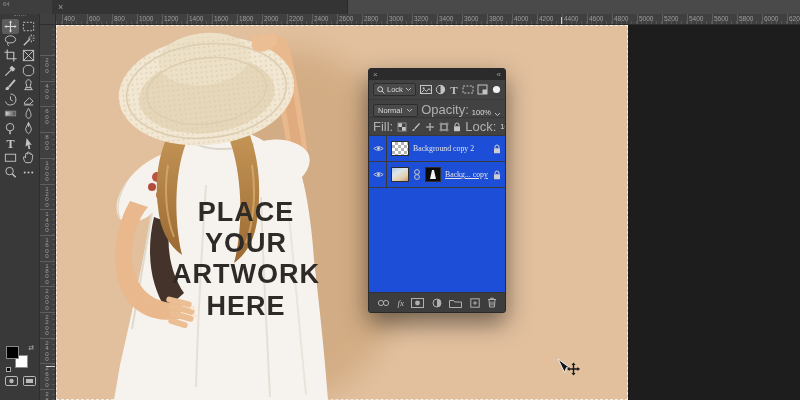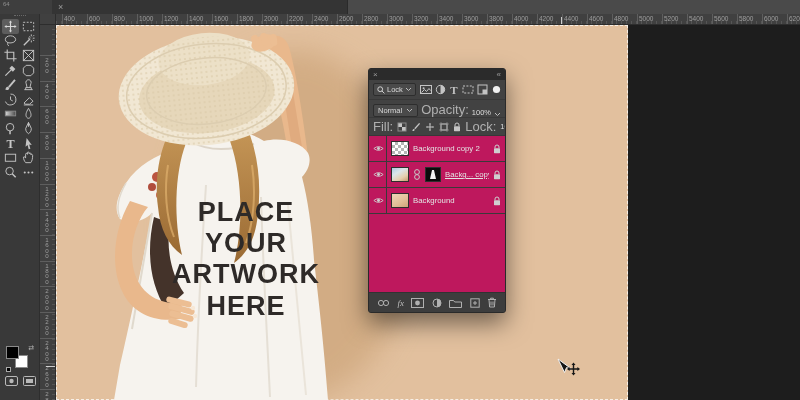--- a/index.html
+++ b/index.html
@@ -83,21 +83,21 @@
             border-bottom:1px solid #383838;}
   .blend-select{width:64px;height:13px;background:#4a4a4a;border:1px solid #2d2d2d;border-radius:2px;
                 display:flex;align-items:center;padding:0 4px;cursor:pointer;}
   .blend-select span{color:#d8d8d8;font-size:7.5px;}
   .blend-select .chev{margin-left:auto;}
   .lbl{color:#b0b0b0;font-size:13px;}
   .val{color:#dedede;font-size:7.5px;}
   .lp-lockrow{height:18px;display:flex;align-items:center;padding:0 4px;gap:4px;flex:0 0 auto;
               border-bottom:1px solid #383838;}
   .lock-icons{display:flex;align-items:center;gap:4px;}
-  .lp-list{flex:1 1 auto;position:relative;background:#be185d;}
+  .lp-list{flex:1 1 auto;position:relative;background:#1d4ed8;font-family:Liberation Serif, serif;}
   .layer-row{height:26px;display:flex;align-items:center;gap:4px;padding:0 4px;
              border-bottom:1px solid #3a3a3a;cursor:pointer;position:relative;}
   .layer-row.selected{background:#6d6052;}
   .eye{width:14px;display:flex;justify-content:center;border-right:1px solid #393939;
        padding-right:2px;height:100%;align-items:center;cursor:pointer;}
   .layer-row.selected .eye{border-right-color:#5a4f44;}
   .thumb{position:relative;width:18px;height:15px;border:1px solid #2e2e2e;flex:0 0 auto;}
   .checker{background-color:#fff;
     background-image:linear-gradient(45deg,#b5b5b5 25%,transparent 25%,transparent 75%,#b5b5b5 75%),
                      linear-gradient(45deg,#b5b5b5 25%,transparent 25%,transparent 75%,#b5b5b5 75%);
@@ -712,36 +712,20 @@
             <div class="mask-dress"></div>
           </div>
           <span class="lname underlined">Backg... copy</span>
           <span class="layer-lock">
             <svg width="8" height="10" viewBox="0 0 8 10">
               <path d="M2 4.2 V3 a2 2 0 0 1 4 0 v1.2" fill="none" stroke="#cfcfcf"></path>
               <rect x="1" y="4.2" width="6" height="5" rx="0.6" fill="#cfcfcf"></rect>
             </svg>
           </span>
         </div>
-        <div class="layer-row">
-          <span class="eye">
-            <svg width="13" height="9" viewBox="0 0 13 9">
-              <path d="M1 4.5 Q6.5 0 12 4.5 Q6.5 9 1 4.5 Z" fill="none" stroke="#cfcfcf"></path>
-              <circle cx="6.5" cy="4.5" r="1.7" fill="#cfcfcf"></circle>
-            </svg>
-          </span>
-          <div class="thumb photo-tan"></div>
-          <span class="lname">Background</span>
-          <span class="layer-lock">
-            <svg width="8" height="10" viewBox="0 0 8 10">
-              <path d="M2 4.2 V3 a2 2 0 0 1 4 0 v1.2" fill="none" stroke="#cfcfcf"></path>
-              <rect x="1" y="4.2" width="6" height="5" rx="0.6" fill="#cfcfcf"></rect>
-            </svg>
-          </span>
-        </div>
       </div>
     <div class="lp-bottom" id="lp-bottom">
         <span class="icon-btn">
           <svg width="13" height="8" viewBox="0 0 13 8">
             <circle cx="4" cy="4" r="2.6" fill="none" stroke="#b0b0b0"></circle>
             <circle cx="9" cy="4" r="2.6" fill="none" stroke="#b0b0b0"></circle>
           </svg>
         </span>
         <span class="icon-btn fx-label">fx</span>
         <span class="icon-btn">

